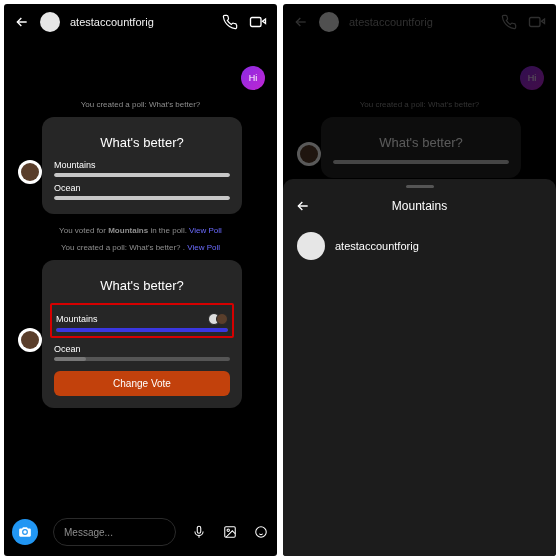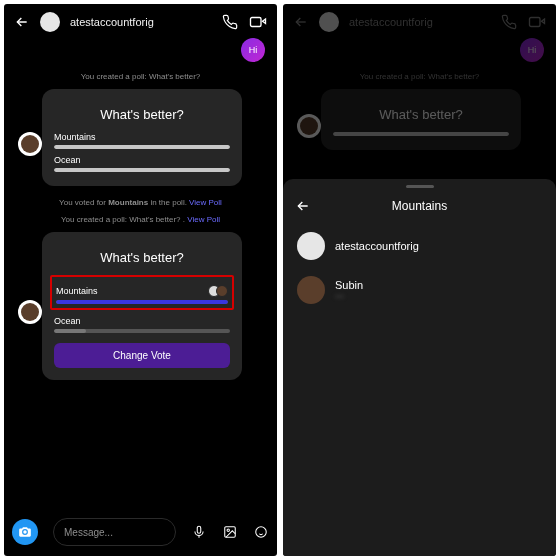--- a/index.html
+++ b/index.html
@@ -6,41 +6,41 @@
   html, body { width: 560px; height: 560px; background: #fff; font-family: -apple-system, Helvetica, Arial, sans-serif; }
   .stage { display: flex; width: 560px; height: 560px; gap: 6px; padding: 4px; background: #fff; }
   .phone { flex: 1; background: #000; border-radius: 3px; position: relative; color: #fff; overflow: hidden; display: flex; flex-direction: column; }
   
   .hdr { display: flex; align-items: center; padding: 8px 10px 6px 10px; gap: 10px; }
   .hdr .back { width: 16px; height: 16px; display:flex; align-items:center; justify-content:center; }
   .hdr .avatar { width: 20px; height: 20px; border-radius: 50%; background: #e6e6e6; }
   .hdr .uname { font-size: 11px; font-weight: 500; color: #f1f1f1; flex: 1; }
   .hdr .icon { width: 18px; height: 18px; display:flex; align-items:center; justify-content:center; }
   .hi-row { display:flex; justify-content:flex-end; padding: 0 12px 6px 0; }
-  .hi { background:#8e2de2; background:linear-gradient(135deg,#8a2be2,#c026d3); color:#fff; border-radius:50%; width:24px; height:24px; display:flex; align-items:center; justify-content:center; font-size:9px; font-weight:500; }
+  .hi { background:#8e2de2; background:linear-gradient(135deg,#8a2be2,#c026d3); color:#fff; border-radius:50%; width:24px; height:24px; display:flex; align-items:center; justify-content:center; font-size:9px; font-weight:500;margin-top:28px; }
   .sys { text-align:center; font-size:8px; color:#8e8e8e; padding:4px 8px; }
   .sys .lnk { color:#6b6bff; }
   .sys .hl { color:#6b6bff; }
   .sys .blur { filter: blur(2px); color:#bbb; }
   
   .poll-wrap { display:flex; flex-direction:row; align-items:center; padding:4px 14px 8px; }
   .poll-av { width:24px; height:24px; border-radius:50%; background:#fff; position:relative; z-index:2; margin-bottom:-12px; display:flex; align-items:center; justify-content:center; }
   .poll-av-inner { width:18px; height:18px; border-radius:50%; background:#5a3e2b; }
   .poll { background:#262626; border-radius:12px; width: 200px; padding:18px 12px 12px; }
   .poll .q { text-align:center; font-size:13px; font-weight:400; margin-bottom:10px; }
   .opt { margin:6px 0 2px; }
   .opt-row { display:flex; align-items:center; justify-content:space-between; }
   .opt-label { font-size:9px; font-weight:400; }
   .bar { height:4px; background:#555; border-radius:2px; margin-top:3px; position:relative; overflow:hidden; }
   .bar .fill { position:absolute; left:0; top:0; bottom:0; background:#c7c7c7; border-radius:2px; }
   .bar .fill.blue { background:#3a36e0; }
   .voters { display:flex; }
   .voters .v { width:12px; height:12px; border-radius:50%; background:#ddd; border:1px solid #262626; margin-left:-4px; }
   .voters .v:first-child { margin-left:0; }
-  .change-btn { background:#4c1d95; color:#fff; text-align:center; border-radius:6px; font-size:10px; padding:7px 0; margin-top:10px; }
+  .change-btn { background:#c2410c; color:#fff; text-align:center; border-radius:6px; font-size:10px; padding:7px 0; margin-top:10px; }
   .red-box { border:2px solid #d60000; border-radius:2px; padding:2px 4px; margin:2px -4px; }
   
   .composer { margin-top:auto; padding:6px 8px 10px; display:flex; align-items:center; gap:15px; }
   .cam { width:26px; height:26px; border-radius:50%; background:#2196f3; display:flex; align-items:center; justify-content:center; }
   .msgbox { flex:1; border:1px solid #2a2a2a; border-radius:16px; height:28px; display:flex; align-items:center; padding:0 10px; }
   .msgbox span { font-size:10px; color:#8e8e8e; }
   .cicon { width:16px; height:16px; display:flex; align-items:center; justify-content:center; }
   
   .dimmed { opacity:0.35; pointer-events:none; }
   .sheet { position:absolute; left:0; right:0; bottom:0; top:175px; background:#1c1c1c; border-radius:10px 10px 0 0; display:flex; flex-direction:column; }
@@ -231,23 +231,16 @@
             </svg>
         </div>
         <div class="ttl">Mountains</div>
       </div>
       <div class="voter-row">
         <div class="vav"></div>
         <div>
           <div class="vnm">atestaccountforig</div>
         </div>
       </div>
-      <div class="voter-row">
-        <div class="vav" style="background:#5a3e2b"></div>
-        <div>
-          <div class="vnm">Subin</div>
-          <div class="vsub">—</div>
-        </div>
-      </div>
     </div>
   </div>
 
 </div>
 
 </body></html>

